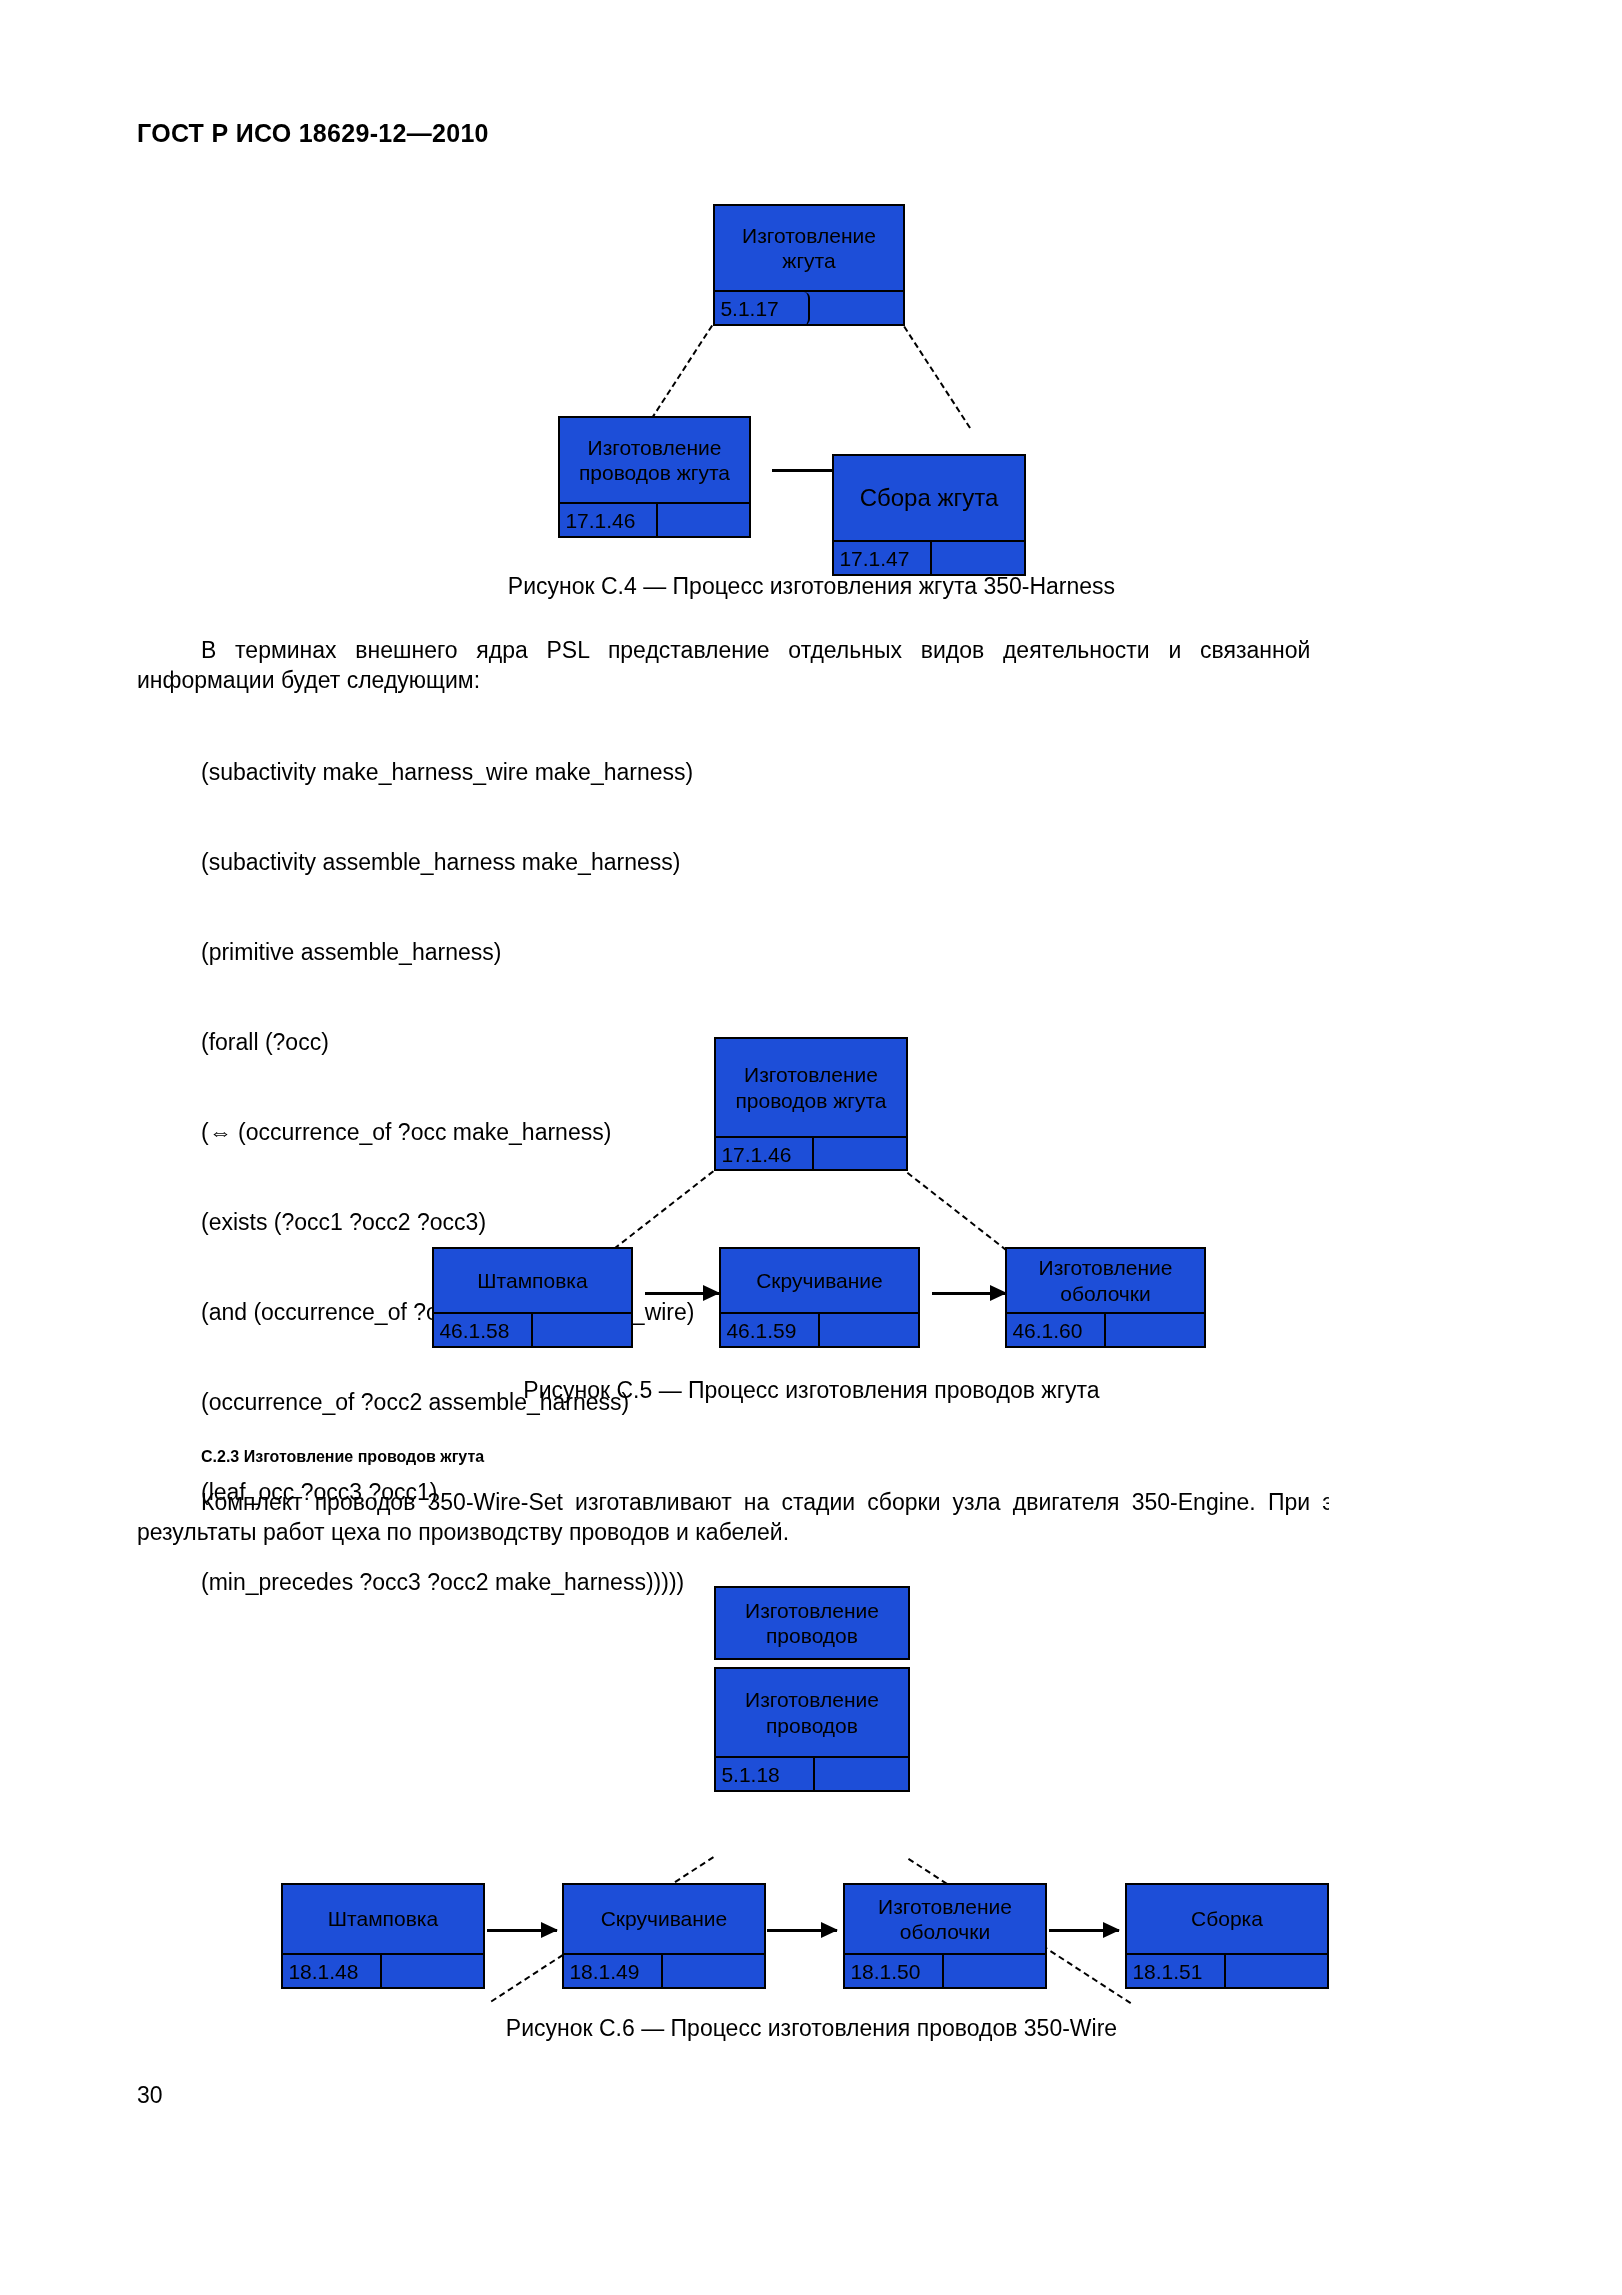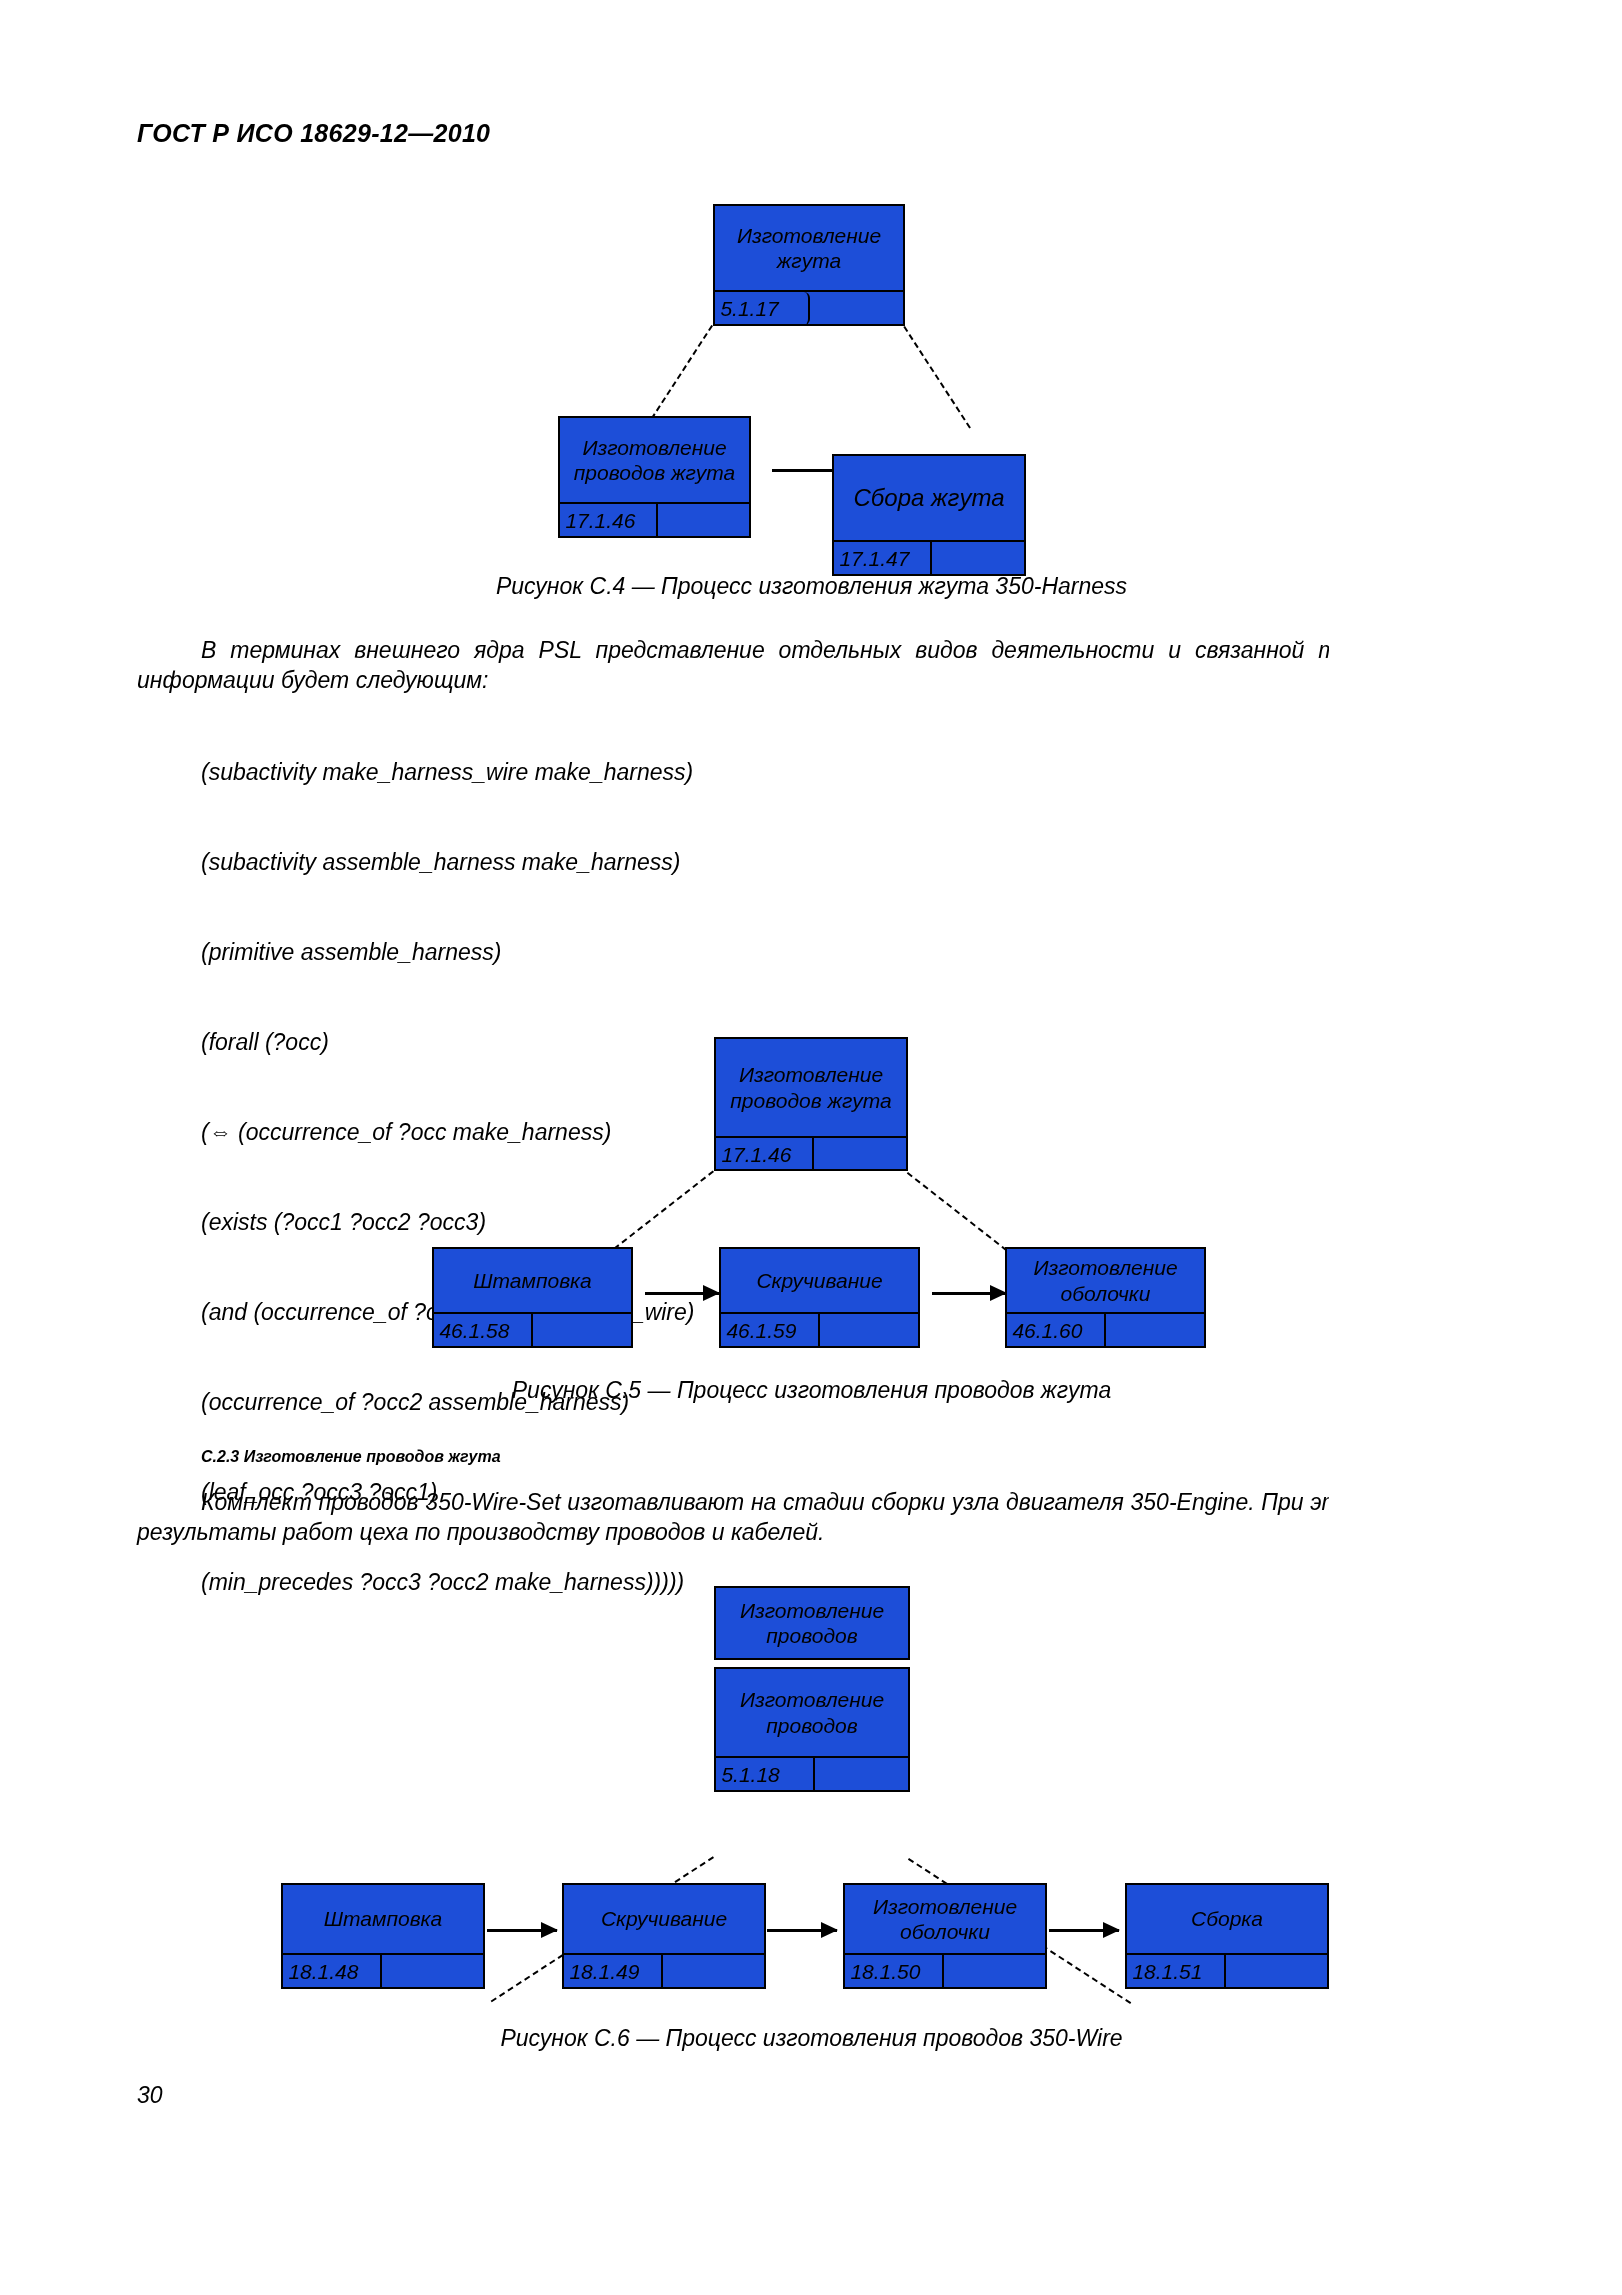--- a/index.html
+++ b/index.html
@@ -10,21 +10,20 @@
   body {
     font-family: "Liberation Sans", sans-serif;
     color: #000000;
   }
   #page {
     position: relative;
     width: 1329px;
     height: 2295px;
     background: #ffffff;
     overflow: hidden;
-    font-style: italic;
   }
 
   
   .doc-header {
     position: absolute;
     left: 137px;
     top: 119px;
     font-size: 25px;
     font-weight: bold;
     letter-spacing: 0.3px;
@@ -307,18 +306,18 @@
 
     <div class="node" style="left:1125px; top:1883px; width:204px; height:106px;">
       <div class="node-title" style="height:68px; white-space:pre-line;">Сборка</div>
       <div class="node-footer">
         <div class="node-id" style="width:99px;">18.1.51</div>
         <div class="node-blank"></div>
       </div>
     </div>
   </div>
 
-  <div class="fig-caption" style="left:0px; top:2015px; width:1623px;margin-top:10px;">Рисунок С.6 — Процесс изготовления проводов 350-Wire</div>
+  <div class="fig-caption" style="left:0px; top:2015px; width:1623px;">Рисунок С.6 — Процесс изготовления проводов 350-Wire</div>
 
   <div class="page-number">30</div>
 
 </div>
 
 
 </body></html>

